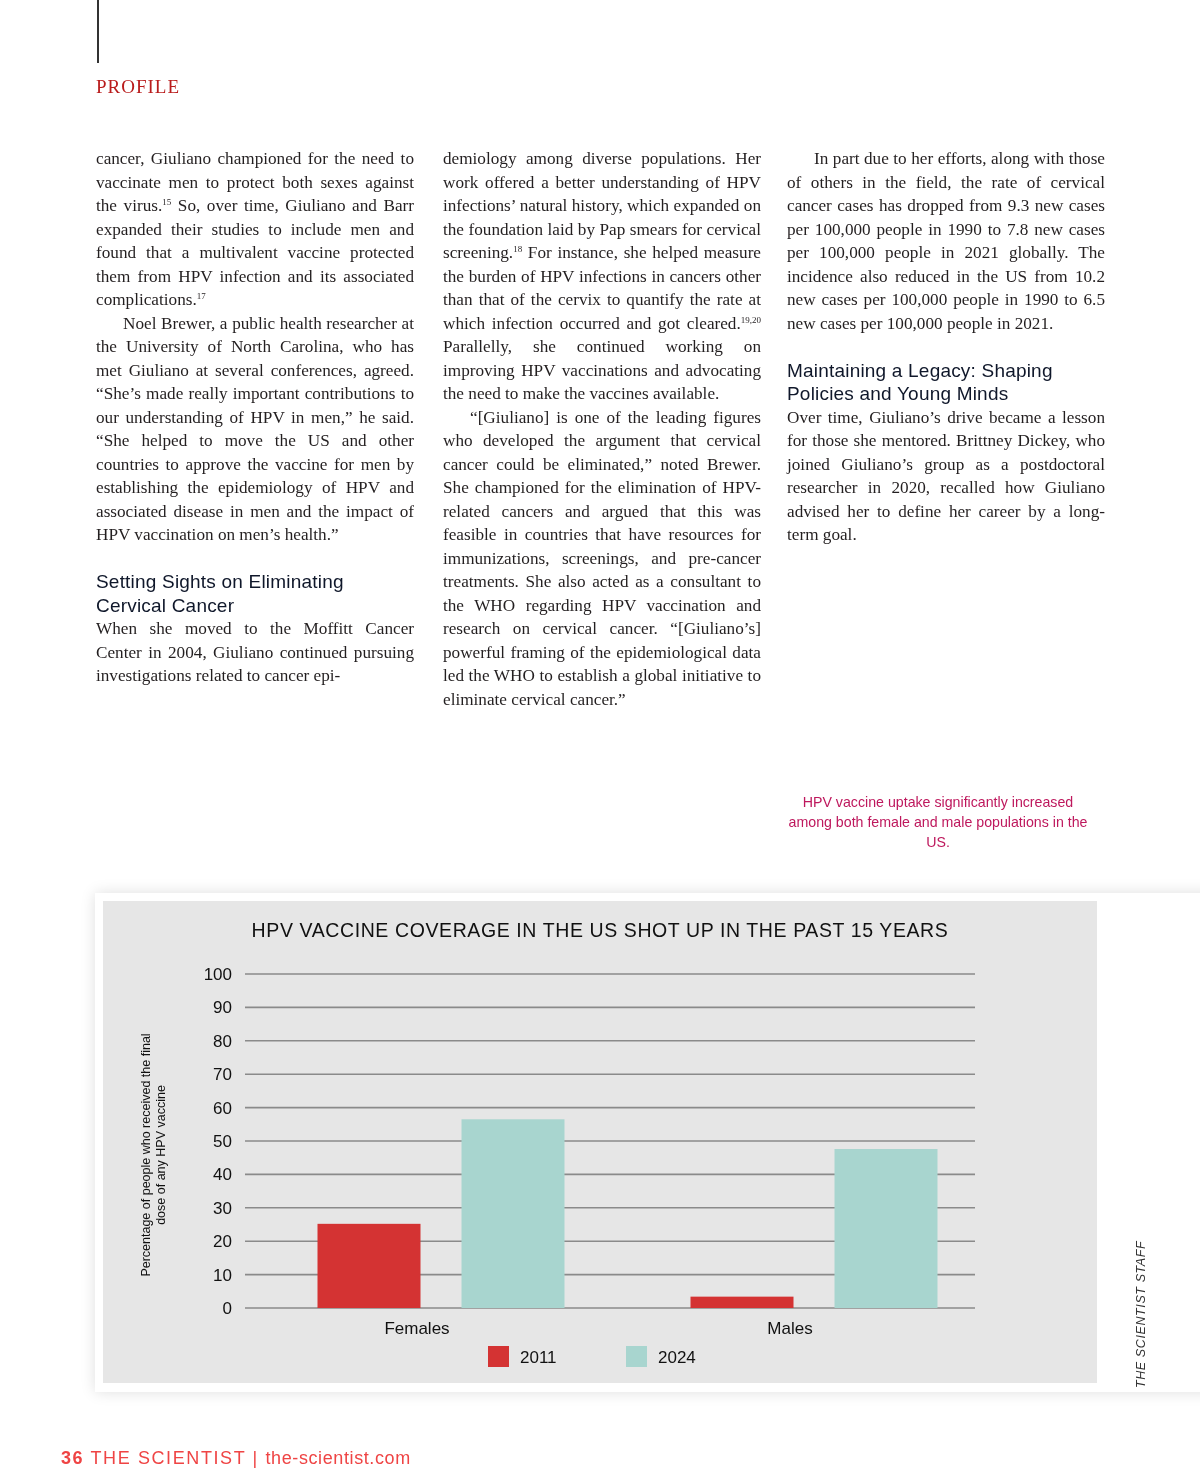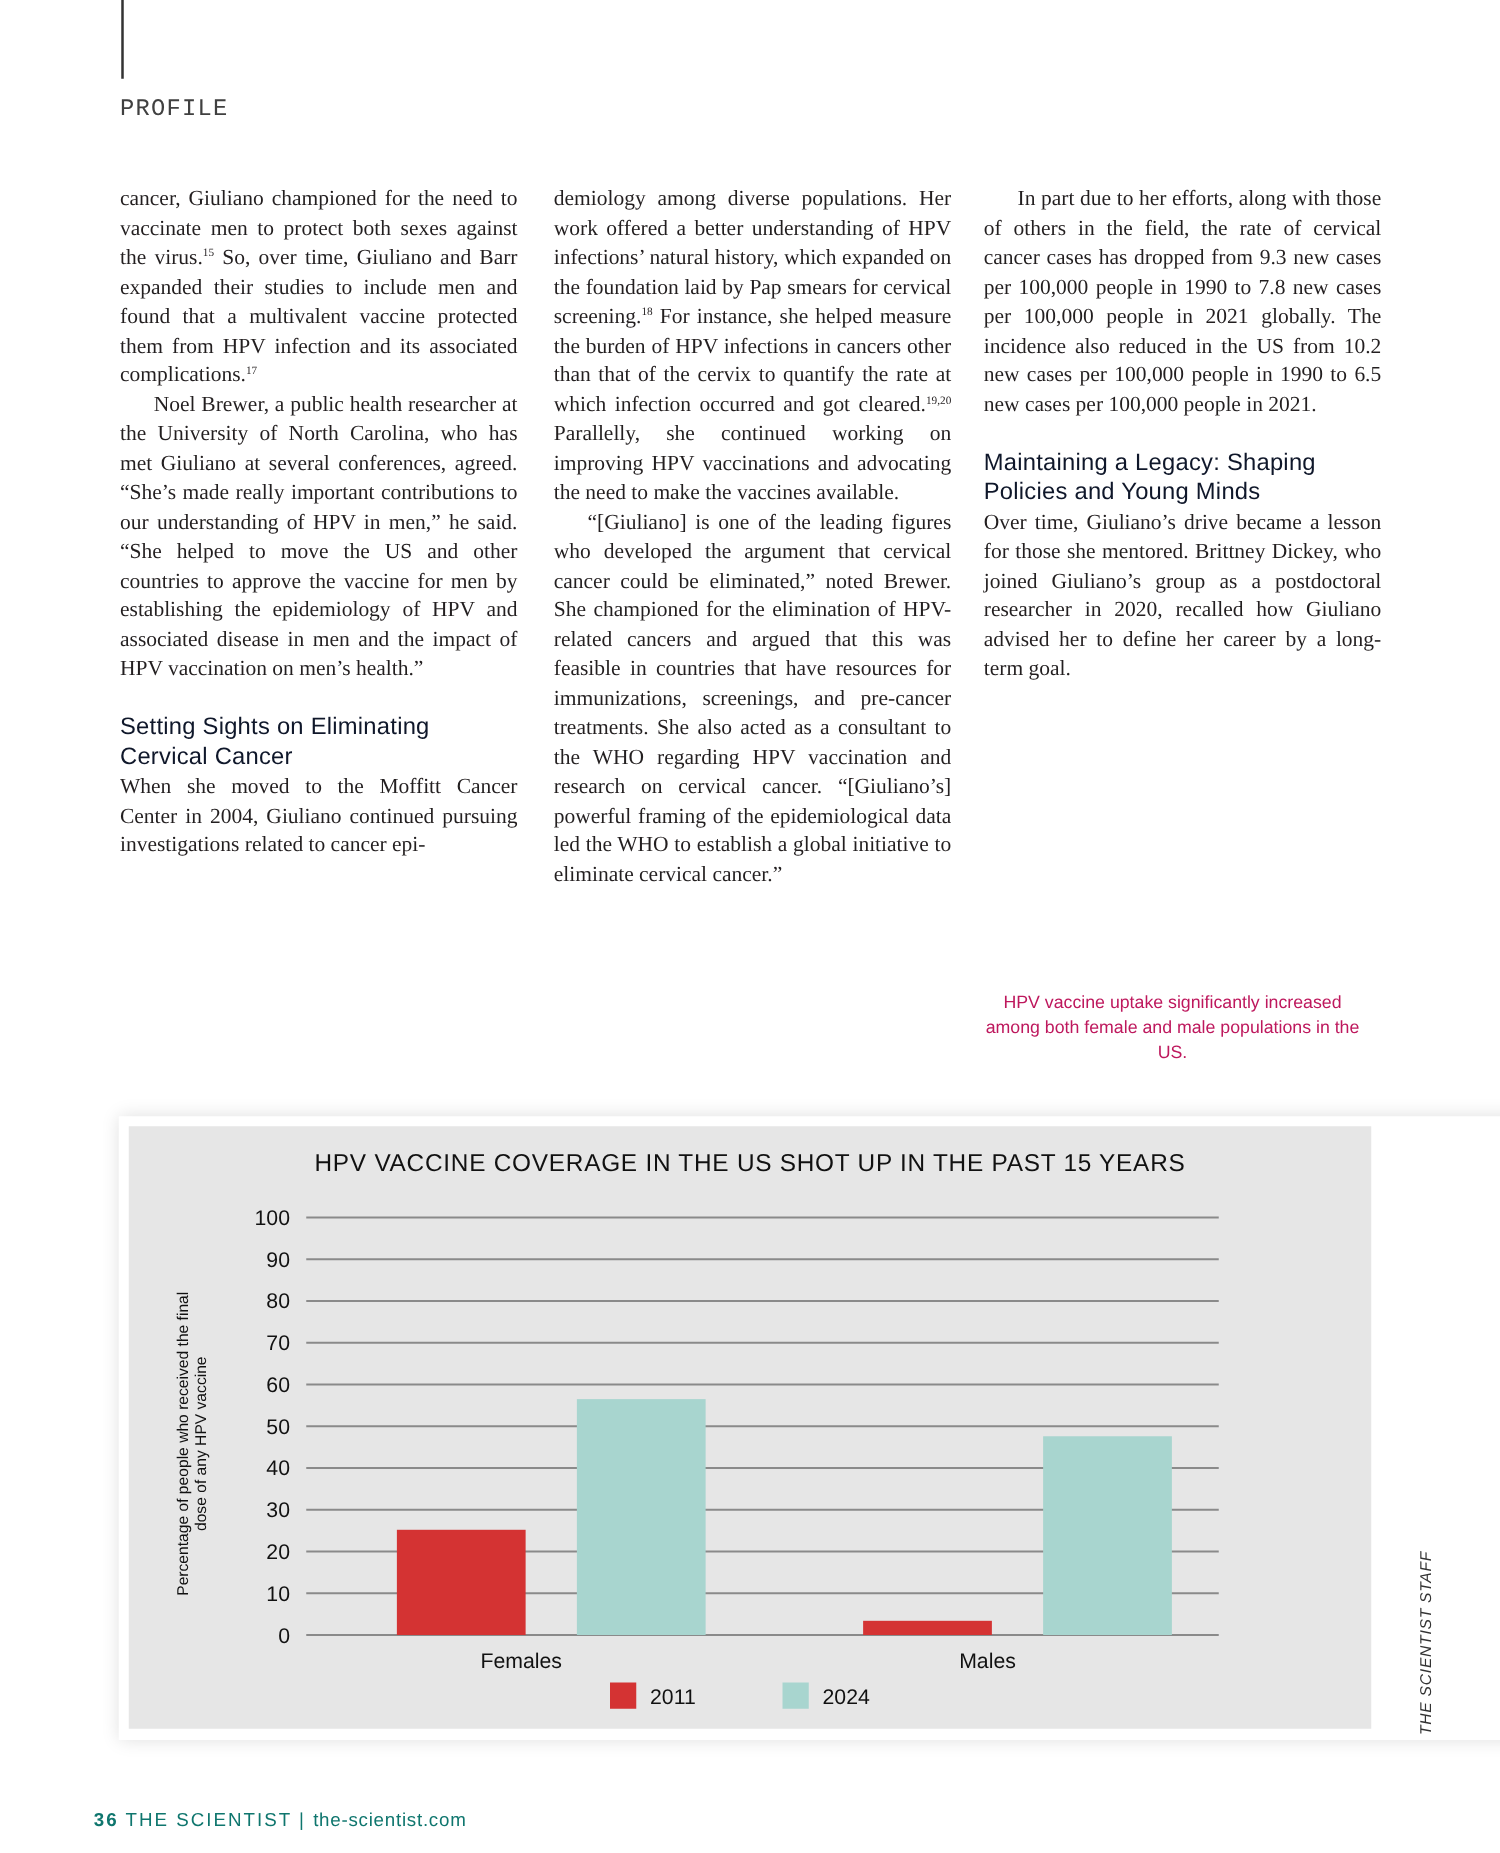--- a/index.html
+++ b/index.html
@@ -1,33 +1,33 @@
 <!DOCTYPE html>
 <html><head>
 <meta charset="utf-8">
 <style>
   html, body { margin: 0; padding: 0; background: #ffffff; }
   body { width: 1200px; height: 1482px; position: relative; overflow: hidden; font-family: "DejaVu Serif", serif; color: #231f20; }
   .top-rule { position: absolute; left: 97px; top: 0; width: 2px; height: 63px; background: #333; }
-  .section-label { position: absolute; left: 96px; top: 76px; font-family: Liberation Mono, monospace; font-size: 19px; letter-spacing: 1px; color: #404040; }
+  .section-label { position: absolute; left: 96px; top: 76px; font-family: Liberation Serif, serif; font-size: 19px; letter-spacing: 1px; color: #b91c1c; }
   .col { position: absolute; top: 147px; width: 318px; font-family: "Liberation Serif", serif; font-size: 17.2px; line-height: 23.5px; text-align: justify; color: #231f20; }
   .col p { margin: 0; }
   .col p.indent { text-indent: 27px; }
   .col1 { left: 96px; }
   .col2 { left: 443px; }
   .col3 { left: 787px; }
   .col h3 { margin: 0; font-family: "Liberation Sans", sans-serif; font-weight: normal; font-size: 19px; line-height: 23.5px; color: #0f172a; text-align: left; letter-spacing: 0.2px; }
   .gap { height: 23.5px; }
   sup { font-size: 9px; line-height: 0; vertical-align: 6px; }
   .caption { position: absolute; left: 788px; top: 792px; width: 300px; font-family: "Liberation Sans", sans-serif; font-size: 14.2px; line-height: 20px; color: #be185d; text-align: center; }
   .chart-frame { position: absolute; left: 95px; top: 893px; width: 1194px; height: 499px; background: #ffffff; box-shadow: 0 0 14px rgba(0,0,0,0.13); }
   .chart-inner { position: absolute; left: 8px; top: 8px; width: 994px; height: 482px; background: #e6e6e6; }
   .chart-svg { position: absolute; left: 0; top: 0; }
   .vert-credit { position: absolute; left: 1134px; top: 1388px; transform: rotate(-90deg); transform-origin: 0 0; font-family: "Liberation Sans", sans-serif; font-style: italic; font-size: 12.5px; letter-spacing: 0.6px; color: #333; white-space: nowrap; }
-  .footer { position: absolute; left: 75px; top: 1448px; font-family: "Liberation Sans", sans-serif; font-size: 15px; letter-spacing: 1.6px; color: #0f766e; white-space: nowrap; }
+  .footer { position: absolute; left: 61px; top: 1448px; font-family: "Liberation Sans", sans-serif; font-size: 18px; letter-spacing: 1.6px; color: #ef4444; white-space: nowrap; }
   .footer .pg { font-weight: bold; }
   .footer .site { letter-spacing: 0.6px; }
 </style>
 </head>
 <body>
 
 <div class="top-rule"></div>
 <div class="section-label">PROFILE</div>
 
 <div class="col col1">

